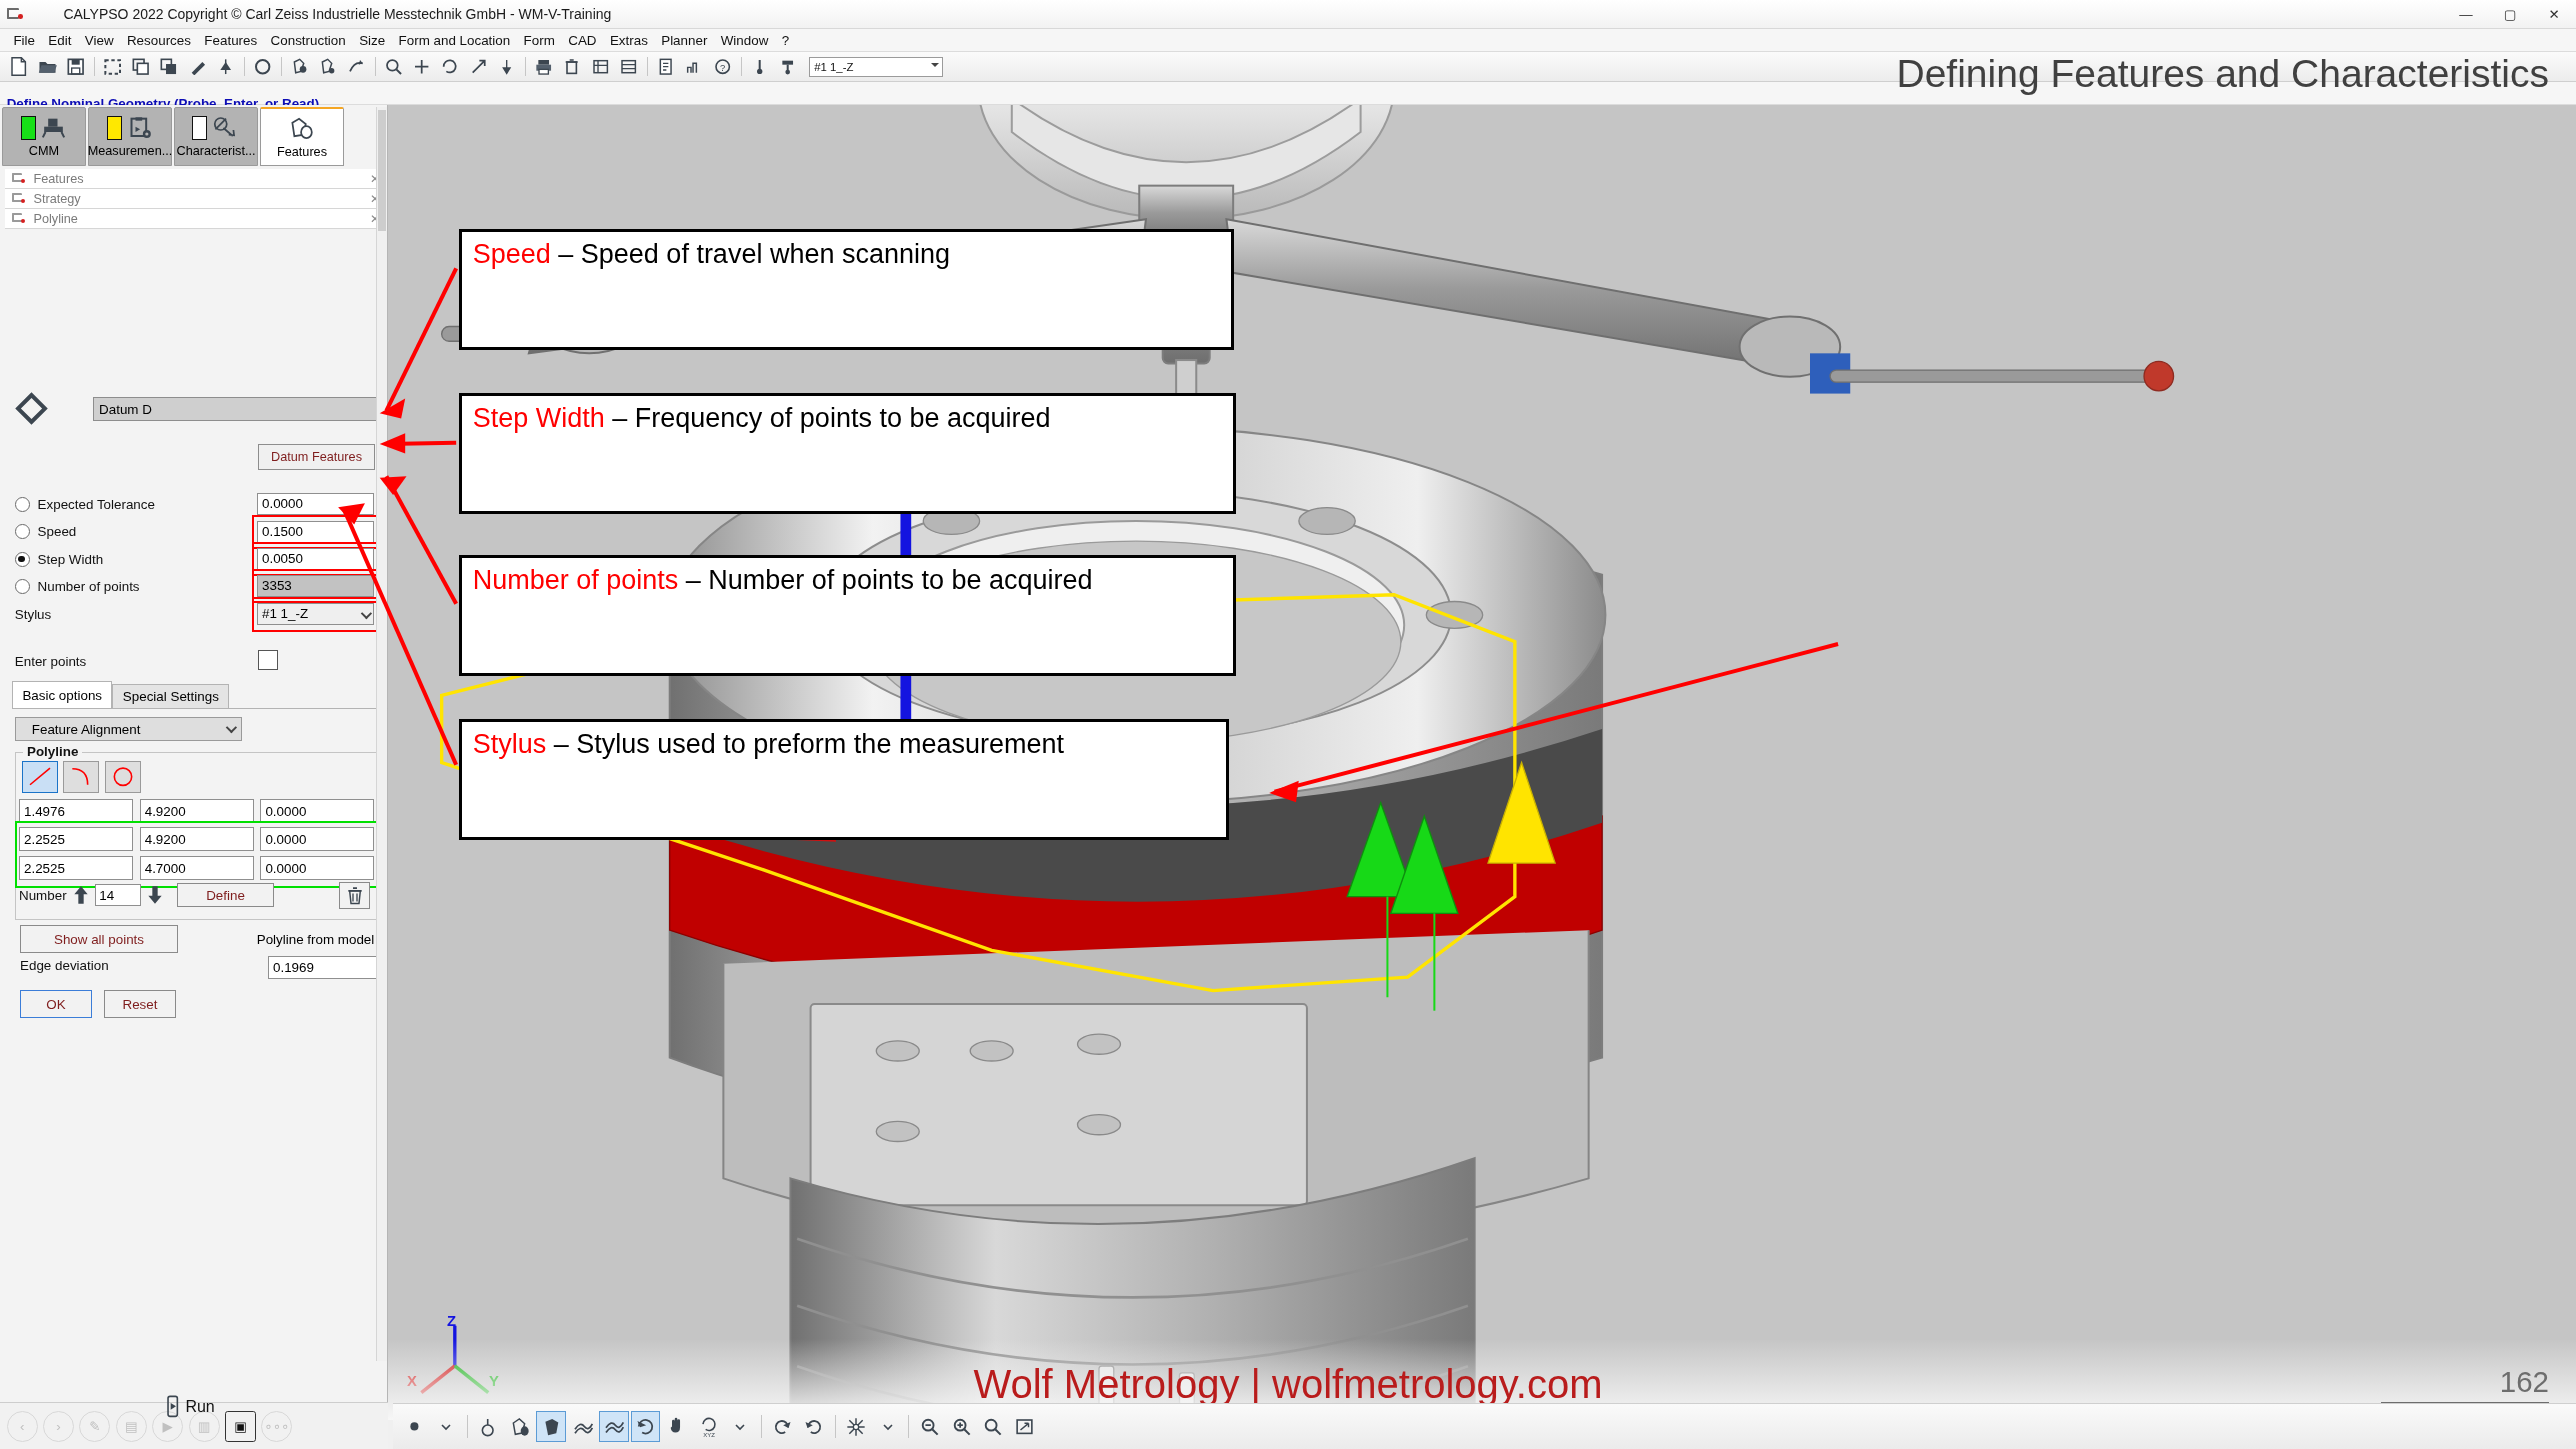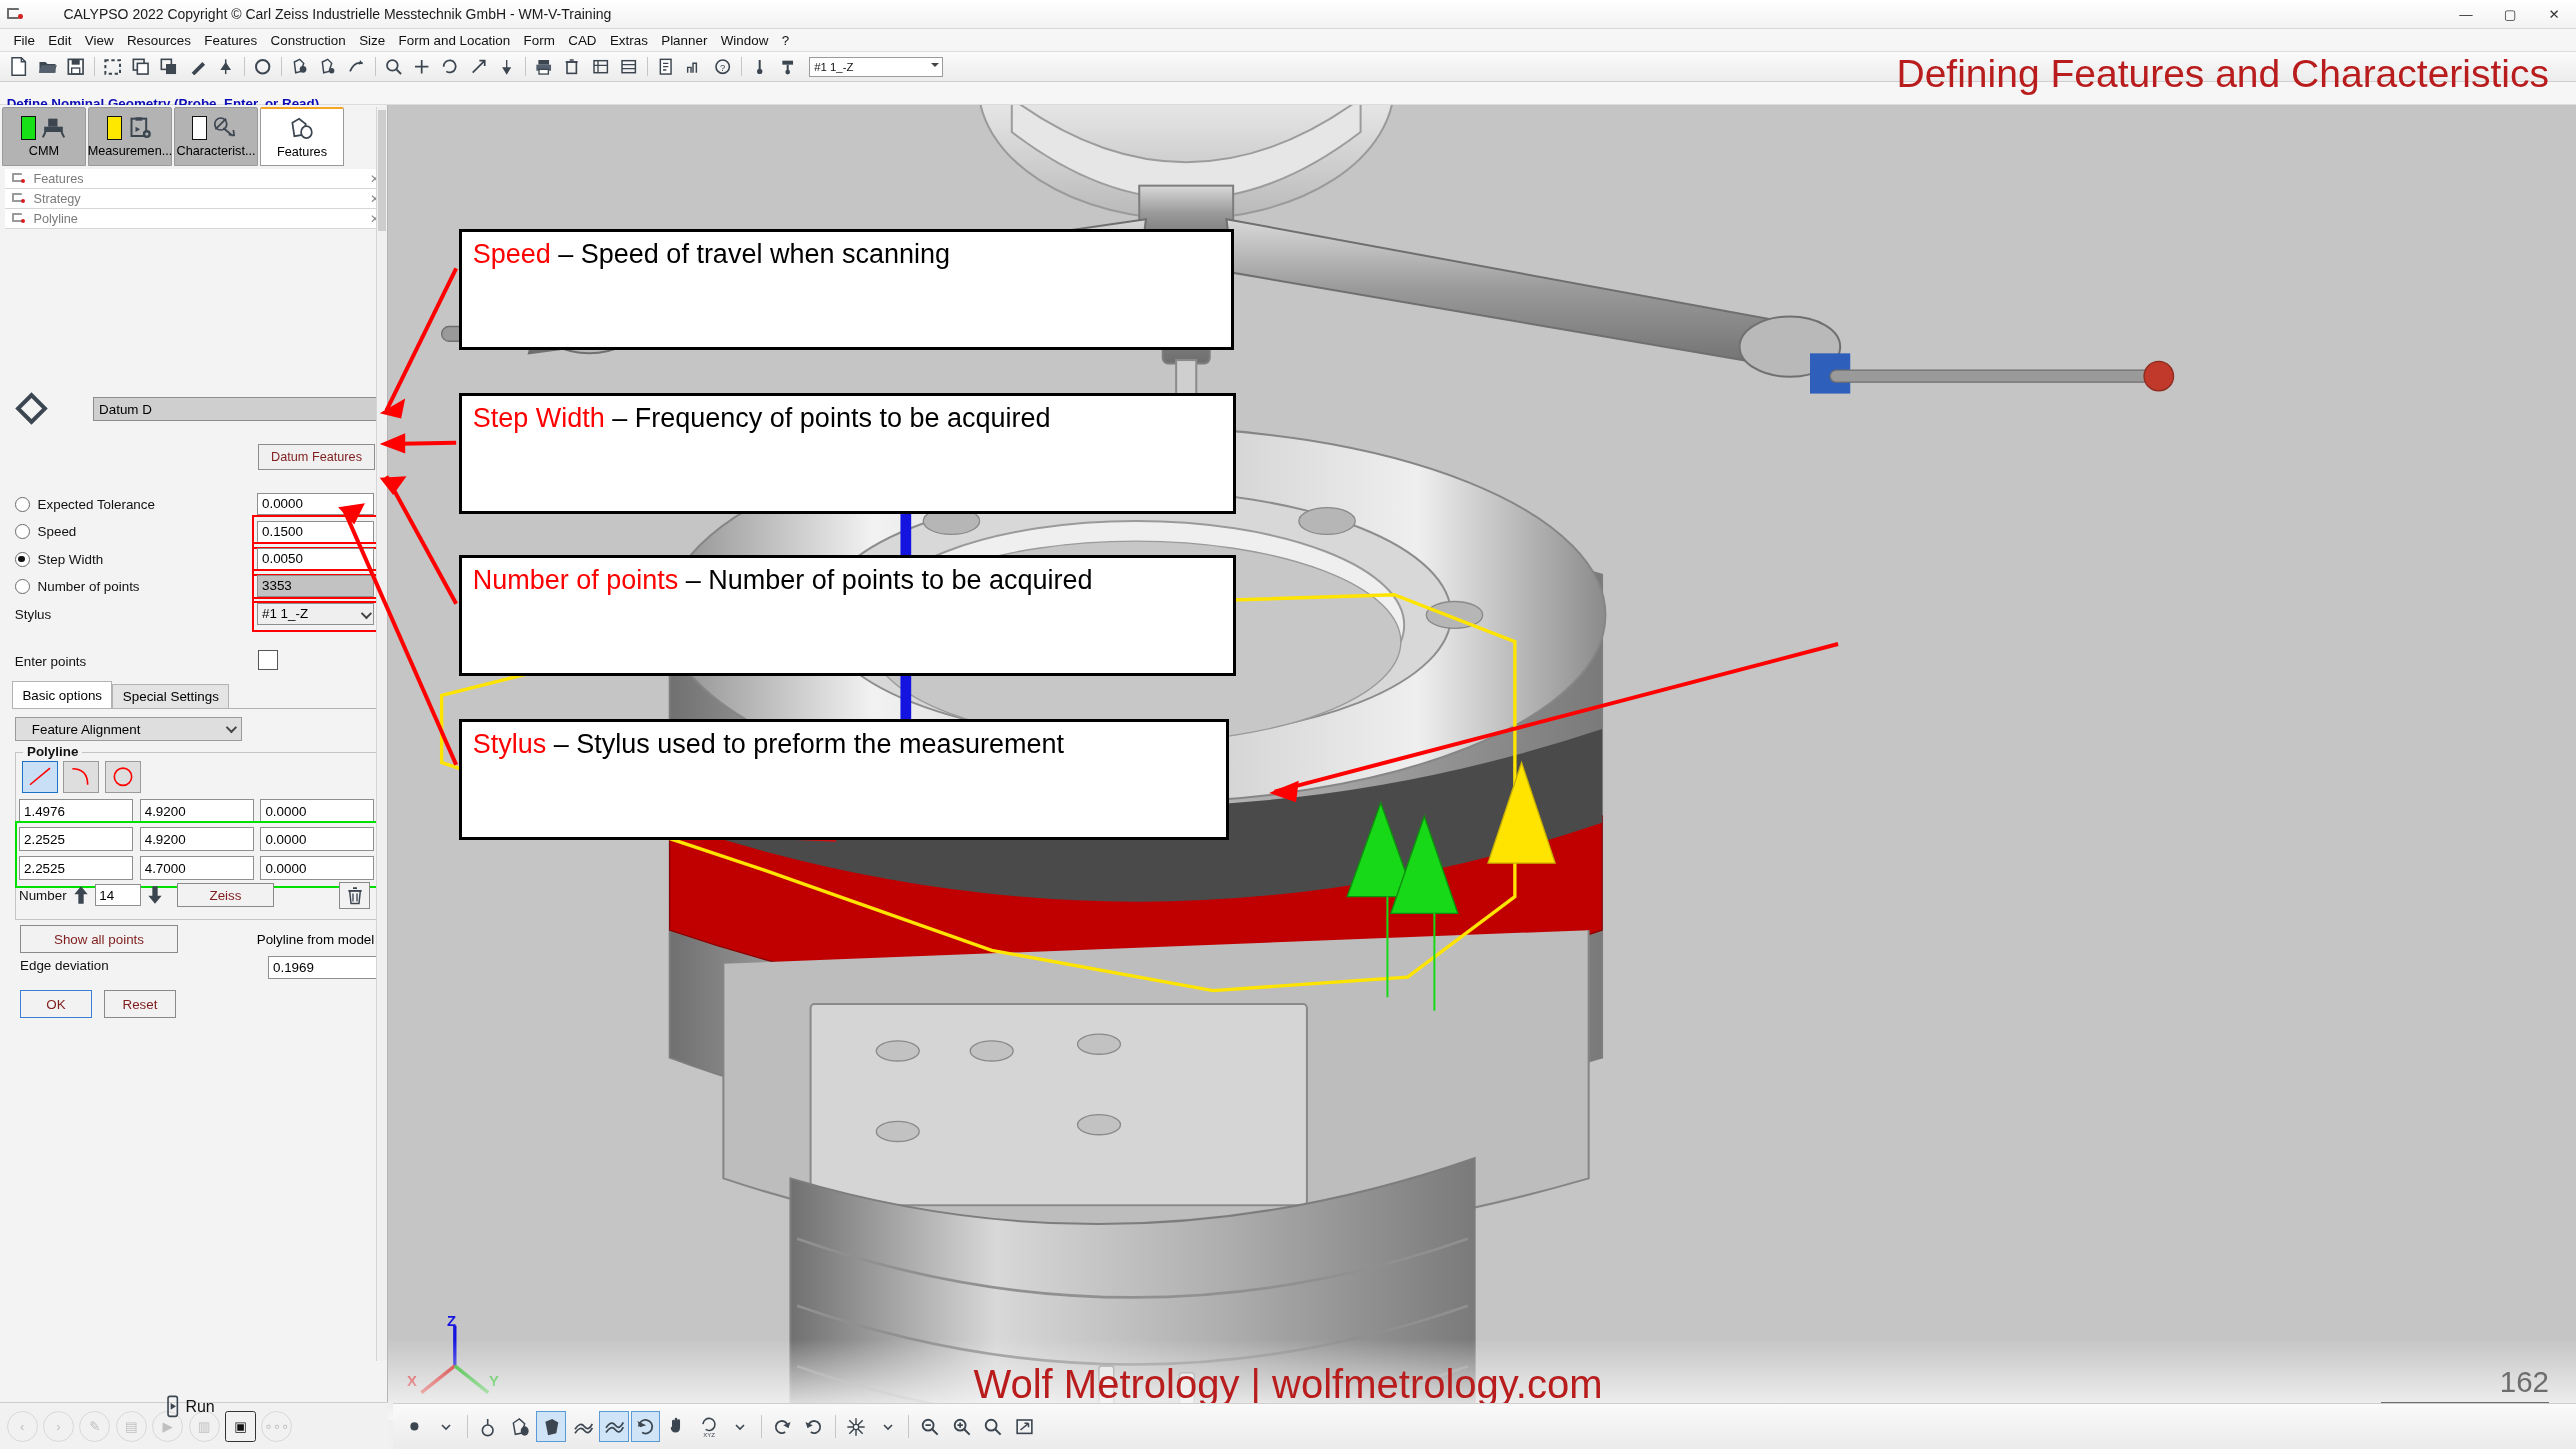--- a/index.html
+++ b/index.html
@@ -200,21 +200,21 @@
   #viewport { position:absolute; left:388px; top:105px; width:2188px; height:1315px;
               background:#c5c5c5; overflow:hidden; }
   #vpBottomFade { position:absolute; left:0; bottom:0; width:100%; height:81px;
                   background:linear-gradient(rgba(255,255,255,0),#f7f7f7); }
   #watermark { position:absolute; left:50%; top:1362px; transform:translateX(-50%);
                font-size:40px; color:#b91c1c; white-space:nowrap; }
   #coordreadout { position:absolute; left:496px; top:168px; font-size:12px; color:#3a3ac8;
                   line-height:1.35; font-family:"Liberation Mono", monospace; }
 
   
-  #banner { position:absolute; right:27px; top:52px; font-size:39px; color:#b91c1c;
+  #banner { position:absolute; right:27px; top:52px; font-size:39px; color:#404040;
             font-family:"Liberation Sans Narrow","Liberation Sans", sans-serif;
             white-space:nowrap; letter-spacing:0px; }
 
   
   .callout {
     position:absolute; background:#fff; border:3.4px solid #000;
     padding:6.7px 10.7px; font-size:27px; line-height:1.18; color:#000;
   }
   .callout .kw { color:#ff0000; }
 
@@ -615,21 +615,21 @@
       <svg width="16" height="20" viewBox="0 0 24 30">
           <path d="M12 2 L22 14 h-6 v14 h-8 v-14 h-6 z" fill="#3c4650"></path>
         </svg>
     </div>
     <div class="numfield">14</div>
     <div class="spinbtn">
       <svg width="16" height="20" viewBox="0 0 24 30">
           <path d="M12 28 L22 16 h-6 v-14 h-8 v14 h-6 z" fill="#3c4650"></path>
         </svg>
     </div>
-    <div class="btn" style="width:97px;height:24px;margin-left:8px">Zeiss</div>
+    <div class="btn" style="width:97px;height:24px;margin-left:8px">Define</div>
     <div class="btn" style="width:31px;height:27px;margin-left:60px">
       <svg width="16" height="19" viewBox="0 0 24 28">
           <path d="M4 7 h16 l-2 19 h-12 z" fill="none" stroke="#3c4650" stroke-width="2.2"></path>
           <path d="M2 7 h20 M9 3 h6" stroke="#3c4650" stroke-width="2.4"></path>
           <path d="M9 11 v12 M15 11 v12" stroke="#3c4650" stroke-width="2"></path>
         </svg>
     </div>
   </div>
 
   <div id="showall" class="btn">Show all points</div>

